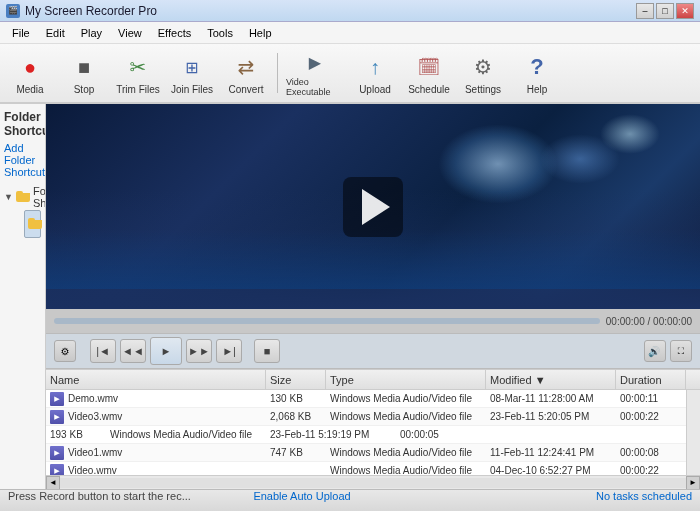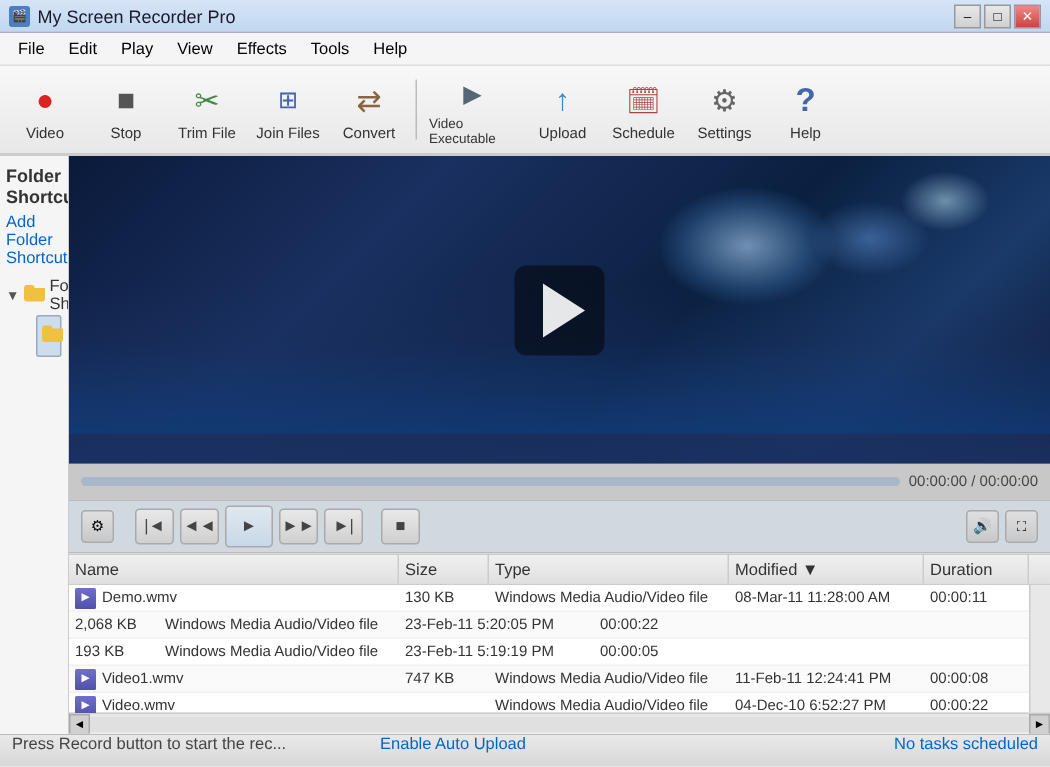--- a/index.html
+++ b/index.html
@@ -490,29 +490,29 @@
   <span class="menu-item">Play</span>
   <span class="menu-item">View</span>
   <span class="menu-item">Effects</span>
   <span class="menu-item">Tools</span>
   <span class="menu-item">Help</span>
 </div>
 
 <div id="toolbar">
   <div class="toolbar-btn">
     <div class="btn-icon icon-record">●</div>
-    <div class="btn-label">Video</div>
+    <div class="btn-label">Media</div>
   </div>
   <div class="toolbar-btn">
     <div class="btn-icon icon-stop">■</div>
     <div class="btn-label">Stop</div>
   </div>
   <div class="toolbar-btn">
     <div class="btn-icon icon-trim">✂</div>
-    <div class="btn-label">Trim File</div>
+    <div class="btn-label">Trim Files</div>
   </div>
   <div class="toolbar-btn">
     <div class="btn-icon" style="font-size:16px;color:#4466aa;">⊞</div>
     <div class="btn-label">Join Files</div>
   </div>
   <div class="toolbar-btn">
     <div class="btn-icon icon-convert" style="font-size:20px;">⇄</div>
     <div class="btn-label">Convert</div>
   </div>
   <div class="toolbar-separator"></div>
@@ -613,20 +613,24 @@
               <div class="file-name-cell">
                 <span class="video-file-icon">▶</span>
                 <span class="file-cell">Demo.wmv</span>
               </div>
               <div class="file-cell col-size">130 KB</div>
               <div class="file-cell col-type">Windows Media Audio/Video file</div>
               <div class="file-cell col-modified">08-Mar-11 11:28:00 AM</div>
               <div class="file-cell col-duration">00:00:11</div>
             </div>
             <div class="file-row">
+              <div class="file-name-cell">
+                <span class="video-file-icon">▶</span>
+                <span class="file-cell">Video3.wmv</span>
+              </div>
               <div class="file-cell col-size">2,068 KB</div>
               <div class="file-cell col-type">Windows Media Audio/Video file</div>
               <div class="file-cell col-modified">23-Feb-11 5:20:05 PM</div>
               <div class="file-cell col-duration">00:00:22</div>
             </div>
             <div class="file-row">
               <div class="file-cell col-size">193 KB</div>
               <div class="file-cell col-type">Windows Media Audio/Video file</div>
               <div class="file-cell col-modified">23-Feb-11 5:19:19 PM</div>
               <div class="file-cell col-duration">00:00:05</div>

